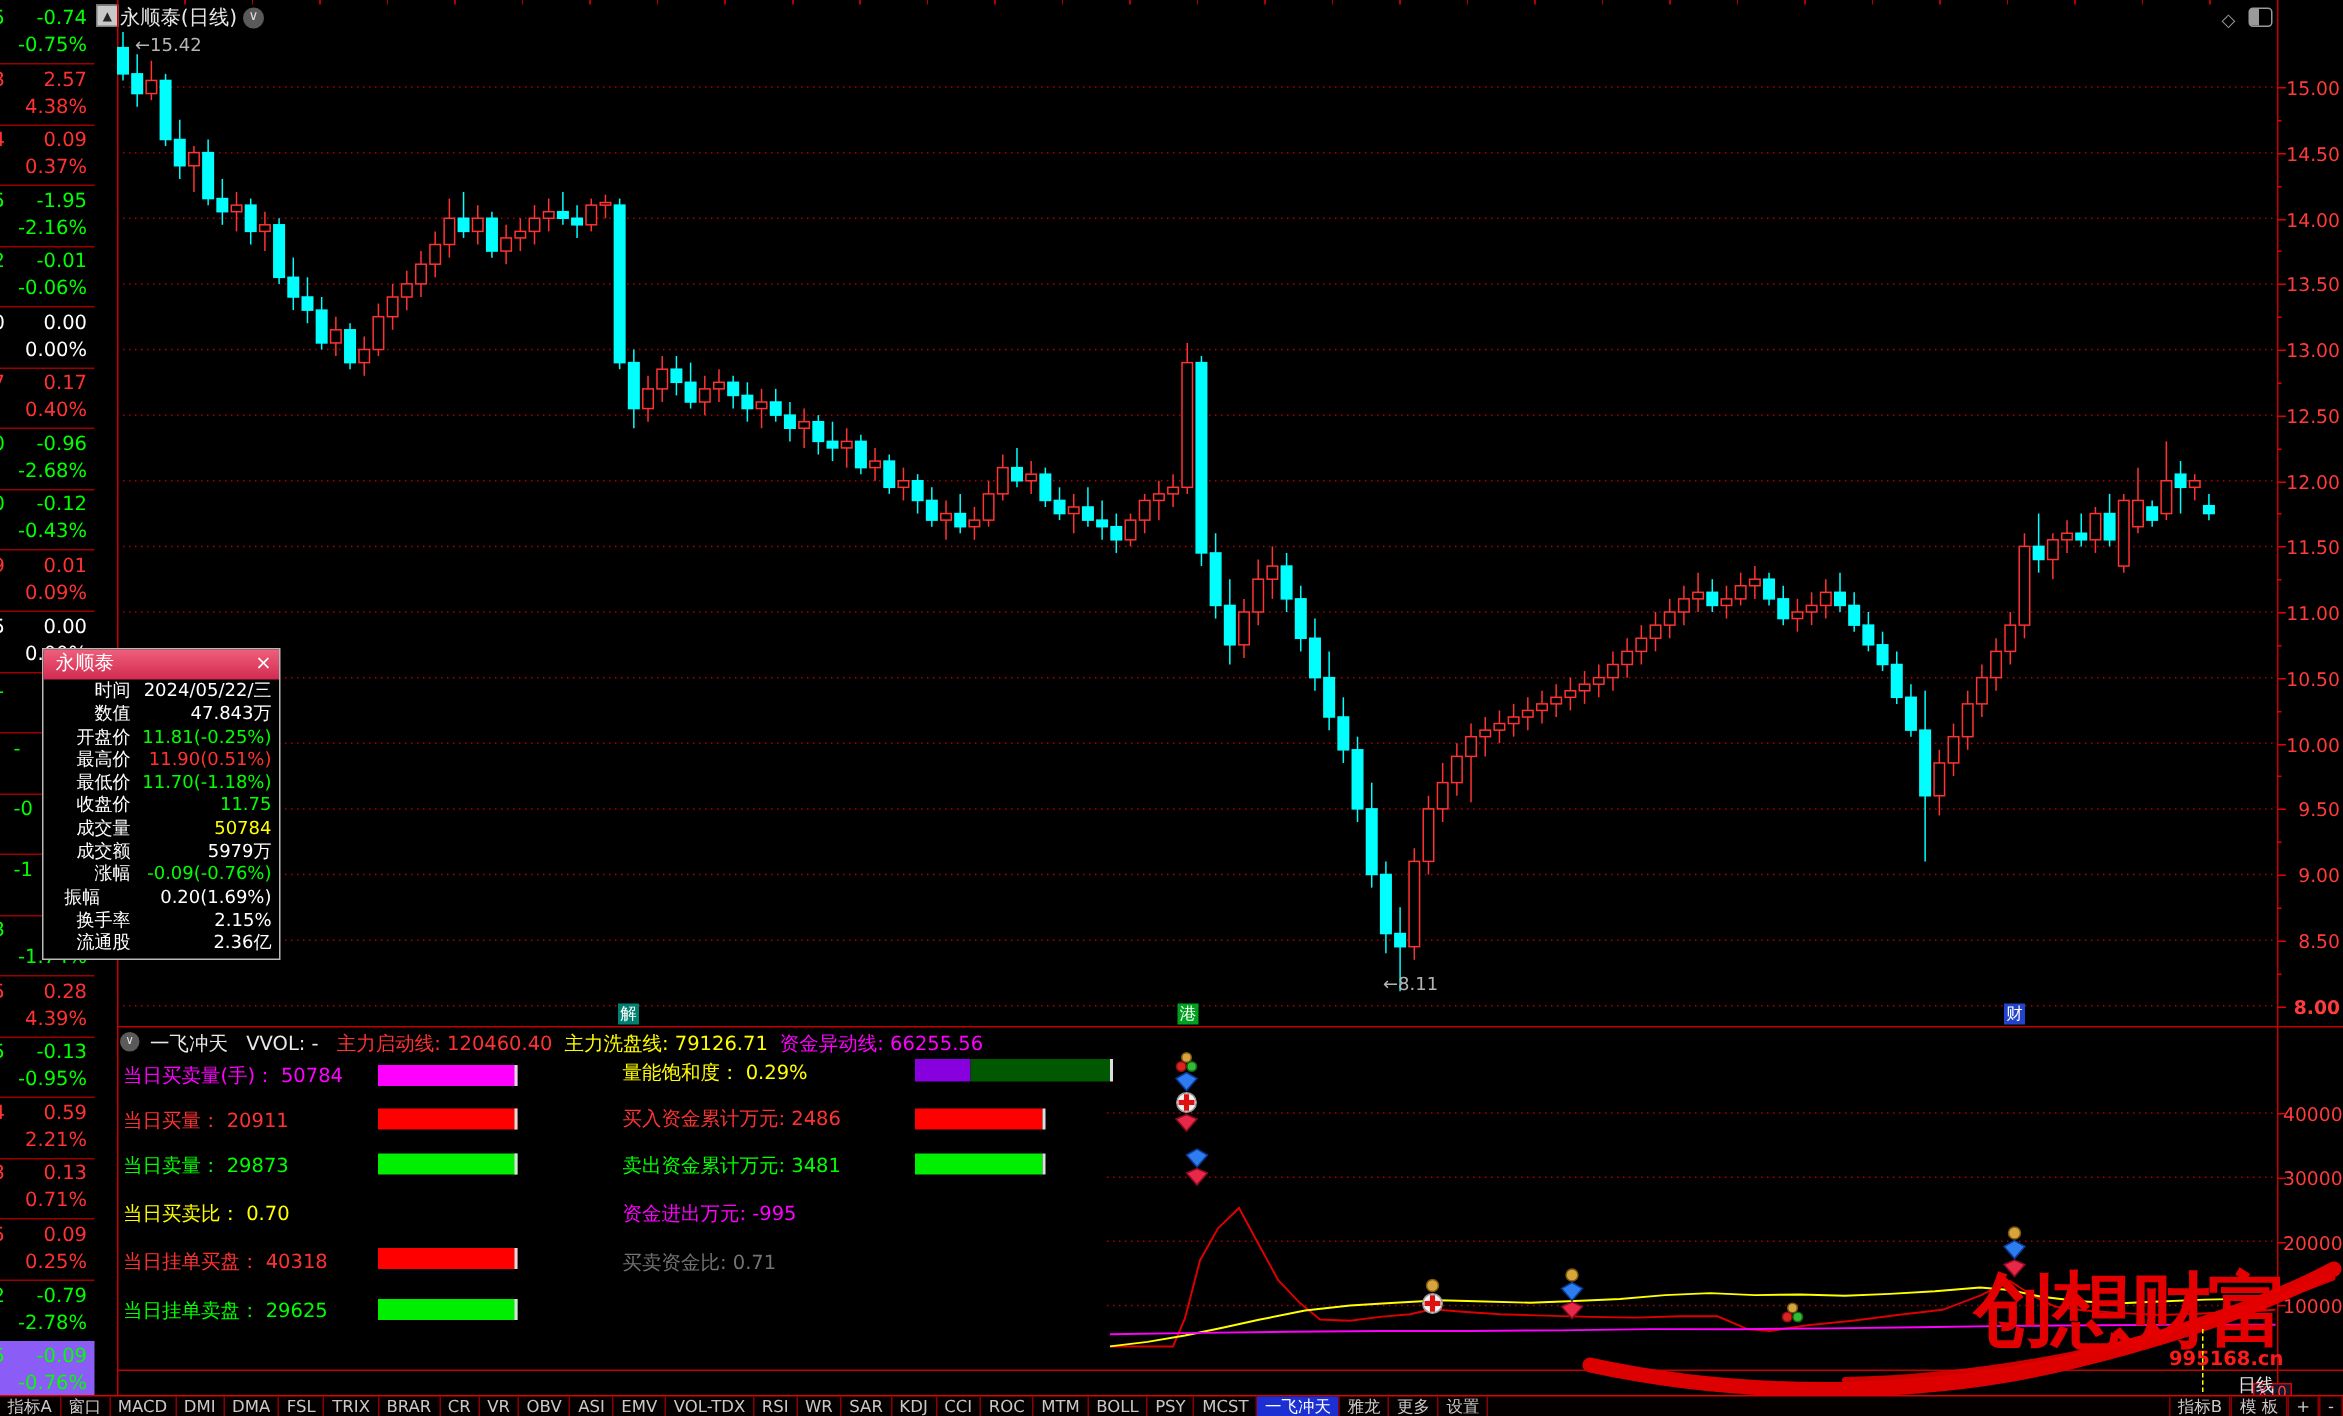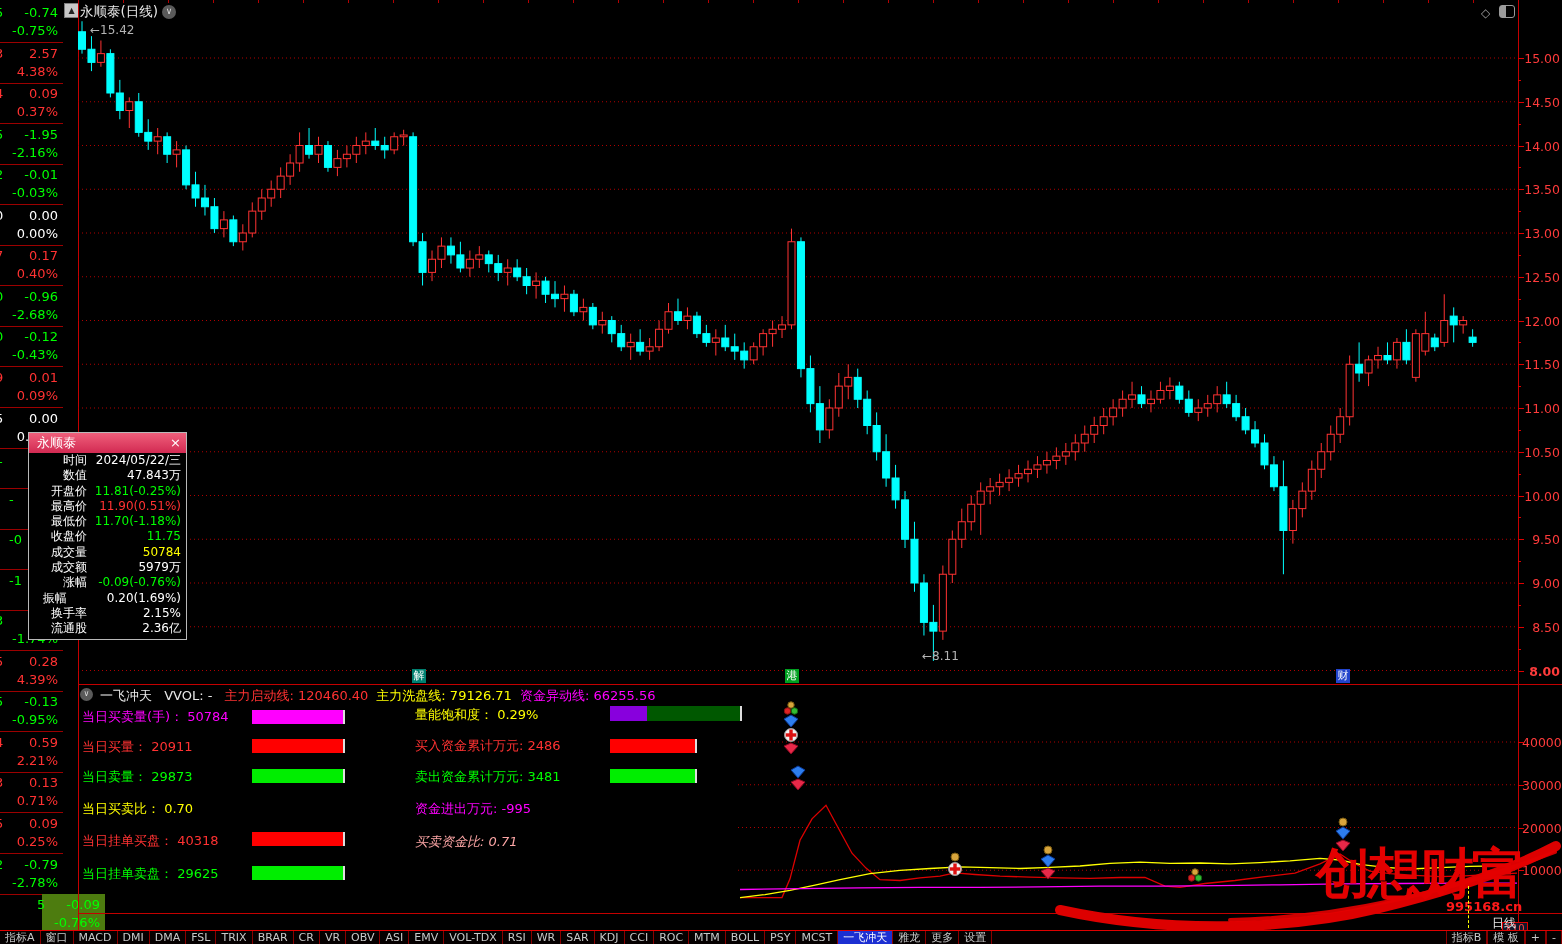--- a/index.html
+++ b/index.html
@@ -3,21 +3,21 @@
 <meta charset="utf-8">
 <style>
   html,body{margin:0;padding:0;background:#000;}
   body{font-family:"DejaVu Sans","Liberation Sans",sans-serif;}
   #screen{position:relative;width:1562px;height:944px;background:#000;overflow:hidden;}
   .abs{position:absolute;}
   .vline{position:absolute;width:1px;background:#c40000;}
   .hline{position:absolute;height:1px;background:#c40000;}
   
   .sb-entry{position:absolute;left:0;width:63px;height:40px;border-bottom:1px solid #9c0000;font-size:13px;}
-  .sb-entry.sel{background:#4d7c0f;margin-left:42px;}
+  .sb-entry.sel{background:#8b5cf6;}
   .sb-val{position:absolute;right:5px;top:3px;white-space:nowrap;}
   .sb-pct{position:absolute;right:5px;top:21px;white-space:nowrap;}
   .sb-digit{position:absolute;left:-5px;top:3px;}
   .sb-frag{position:absolute;left:9px;top:3px;width:19px;overflow:hidden;}
   .c-up{color:#ff3232}.c-dn{color:#00ff00}.c-fl{color:#ffffff}
   #sb-up{position:absolute;left:64px;top:3px;width:13px;height:13px;background:#c8c8c8;border:1px solid #7d7d7d;color:#222;font-size:8px;line-height:13px;text-align:center;cursor:pointer;}
   
   #chart-title{position:absolute;left:80px;top:3px;color:#e8e8e8;font-size:13.5px;}
   #title-chev{position:absolute;left:162px;top:5px;width:14px;height:14px;border-radius:50%;background:#5a5a5a;color:#ddd;font-size:9px;line-height:13px;text-align:center;}
   .tr-icon{position:absolute;top:6px;color:#9a9a9a;font-size:12px;}
@@ -77,21 +77,21 @@
         <div class="sb-pct c-up">0.37%</div>
       </div>
       <div class="sb-entry" style="top: 124px;">
         <div class="sb-digit c-dn">5</div>
         <div class="sb-val c-dn">-1.95</div>
         <div class="sb-pct c-dn">-2.16%</div>
       </div>
       <div class="sb-entry" style="top: 164px;">
         <div class="sb-digit c-dn">2</div>
         <div class="sb-val c-dn">-0.01</div>
-        <div class="sb-pct c-dn">-0.03%</div>
+        <div class="sb-pct c-dn">-0.06%</div>
       </div>
       <div class="sb-entry" style="top: 205px;">
         <div class="sb-digit c-fl">0</div>
         <div class="sb-val c-fl">0.00</div>
         <div class="sb-pct c-fl">0.00%</div>
       </div>
       <div class="sb-entry" style="top: 245px;">
         <div class="sb-digit c-up">7</div>
         <div class="sb-val c-up">0.17</div>
         <div class="sb-pct c-up">0.40%</div>
@@ -622,21 +622,21 @@
       <div class="panel-bar" style="left: 252px; top: 769px; width: 91px; height: 14px; background: rgb(0, 238, 0); border-right: 2px solid rgb(221, 221, 221);"></div>
       <div class="panel-row-label" style="left: 82px; top: 800px; color: rgb(255, 255, 0);">当日买卖比： 0.70</div>
       <div class="panel-row-label" style="left: 82px; top: 832px; color: rgb(255, 50, 50);">当日挂单买盘： 40318</div>
       <div class="panel-bar" style="left: 252px; top: 832px; width: 91px; height: 14px; background: rgb(255, 0, 0); border-right: 2px solid rgb(221, 221, 221);"></div>
       <div class="panel-row-label" style="left: 82px; top: 865px; color: rgb(0, 255, 0);">当日挂单卖盘： 29625</div>
       <div class="panel-bar" style="left: 252px; top: 866px; width: 91px; height: 14px; background: rgb(0, 238, 0); border-right: 2px solid rgb(221, 221, 221);"></div>
       <div class="panel-row-label" style="left: 415px; top: 706px; color: rgb(255, 255, 0);">量能饱和度： 0.29%</div>
       <div class="panel-row-label" style="left: 415px; top: 737px; color: rgb(255, 50, 50);">买入资金累计万元: 2486</div>
       <div class="panel-row-label" style="left: 415px; top: 768px; color: rgb(0, 255, 0);">卖出资金累计万元: 3481</div>
       <div class="panel-row-label" style="left: 415px; top: 800px; color: rgb(255, 0, 255);">资金进出万元: -995</div>
-      <div class="panel-row-label" style="left: 415px; top: 833px; color: #fca5a5; font-style: italic;">买卖资金比: 0.71</div>
+      <div class="panel-row-label" style="left: 415px; top: 833px; color: #737373;">买卖资金比: 0.71</div>
       <div class="panel-bar" style="left: 610px; top: 706px; width: 37px; height: 15px; background: rgb(136, 0, 221);"></div>
       <div class="panel-bar" style="left: 647px; top: 706px; width: 93px; height: 15px; background: rgb(0, 88, 0);"></div>
       <div class="panel-bar" style="left: 740px; top: 706px; width: 2px; height: 15px; background: rgb(221, 221, 221);"></div>
       <div class="panel-bar" style="left: 610px; top: 739px; width: 85px; height: 14px; background: rgb(255, 0, 0);"></div>
       <div class="panel-bar" style="left: 695px; top: 739px; width: 2px; height: 14px; background: rgb(221, 221, 221);"></div>
       <div class="panel-bar" style="left: 610px; top: 769px; width: 85px; height: 14px; background: rgb(0, 238, 0);"></div>
       <div class="panel-bar" style="left: 695px; top: 769px; width: 2px; height: 14px; background: rgb(221, 221, 221);"></div>
     </div>
   <div id="panel-axis">
       <div class="ax-label" style="top: 735px;">40000</div>

